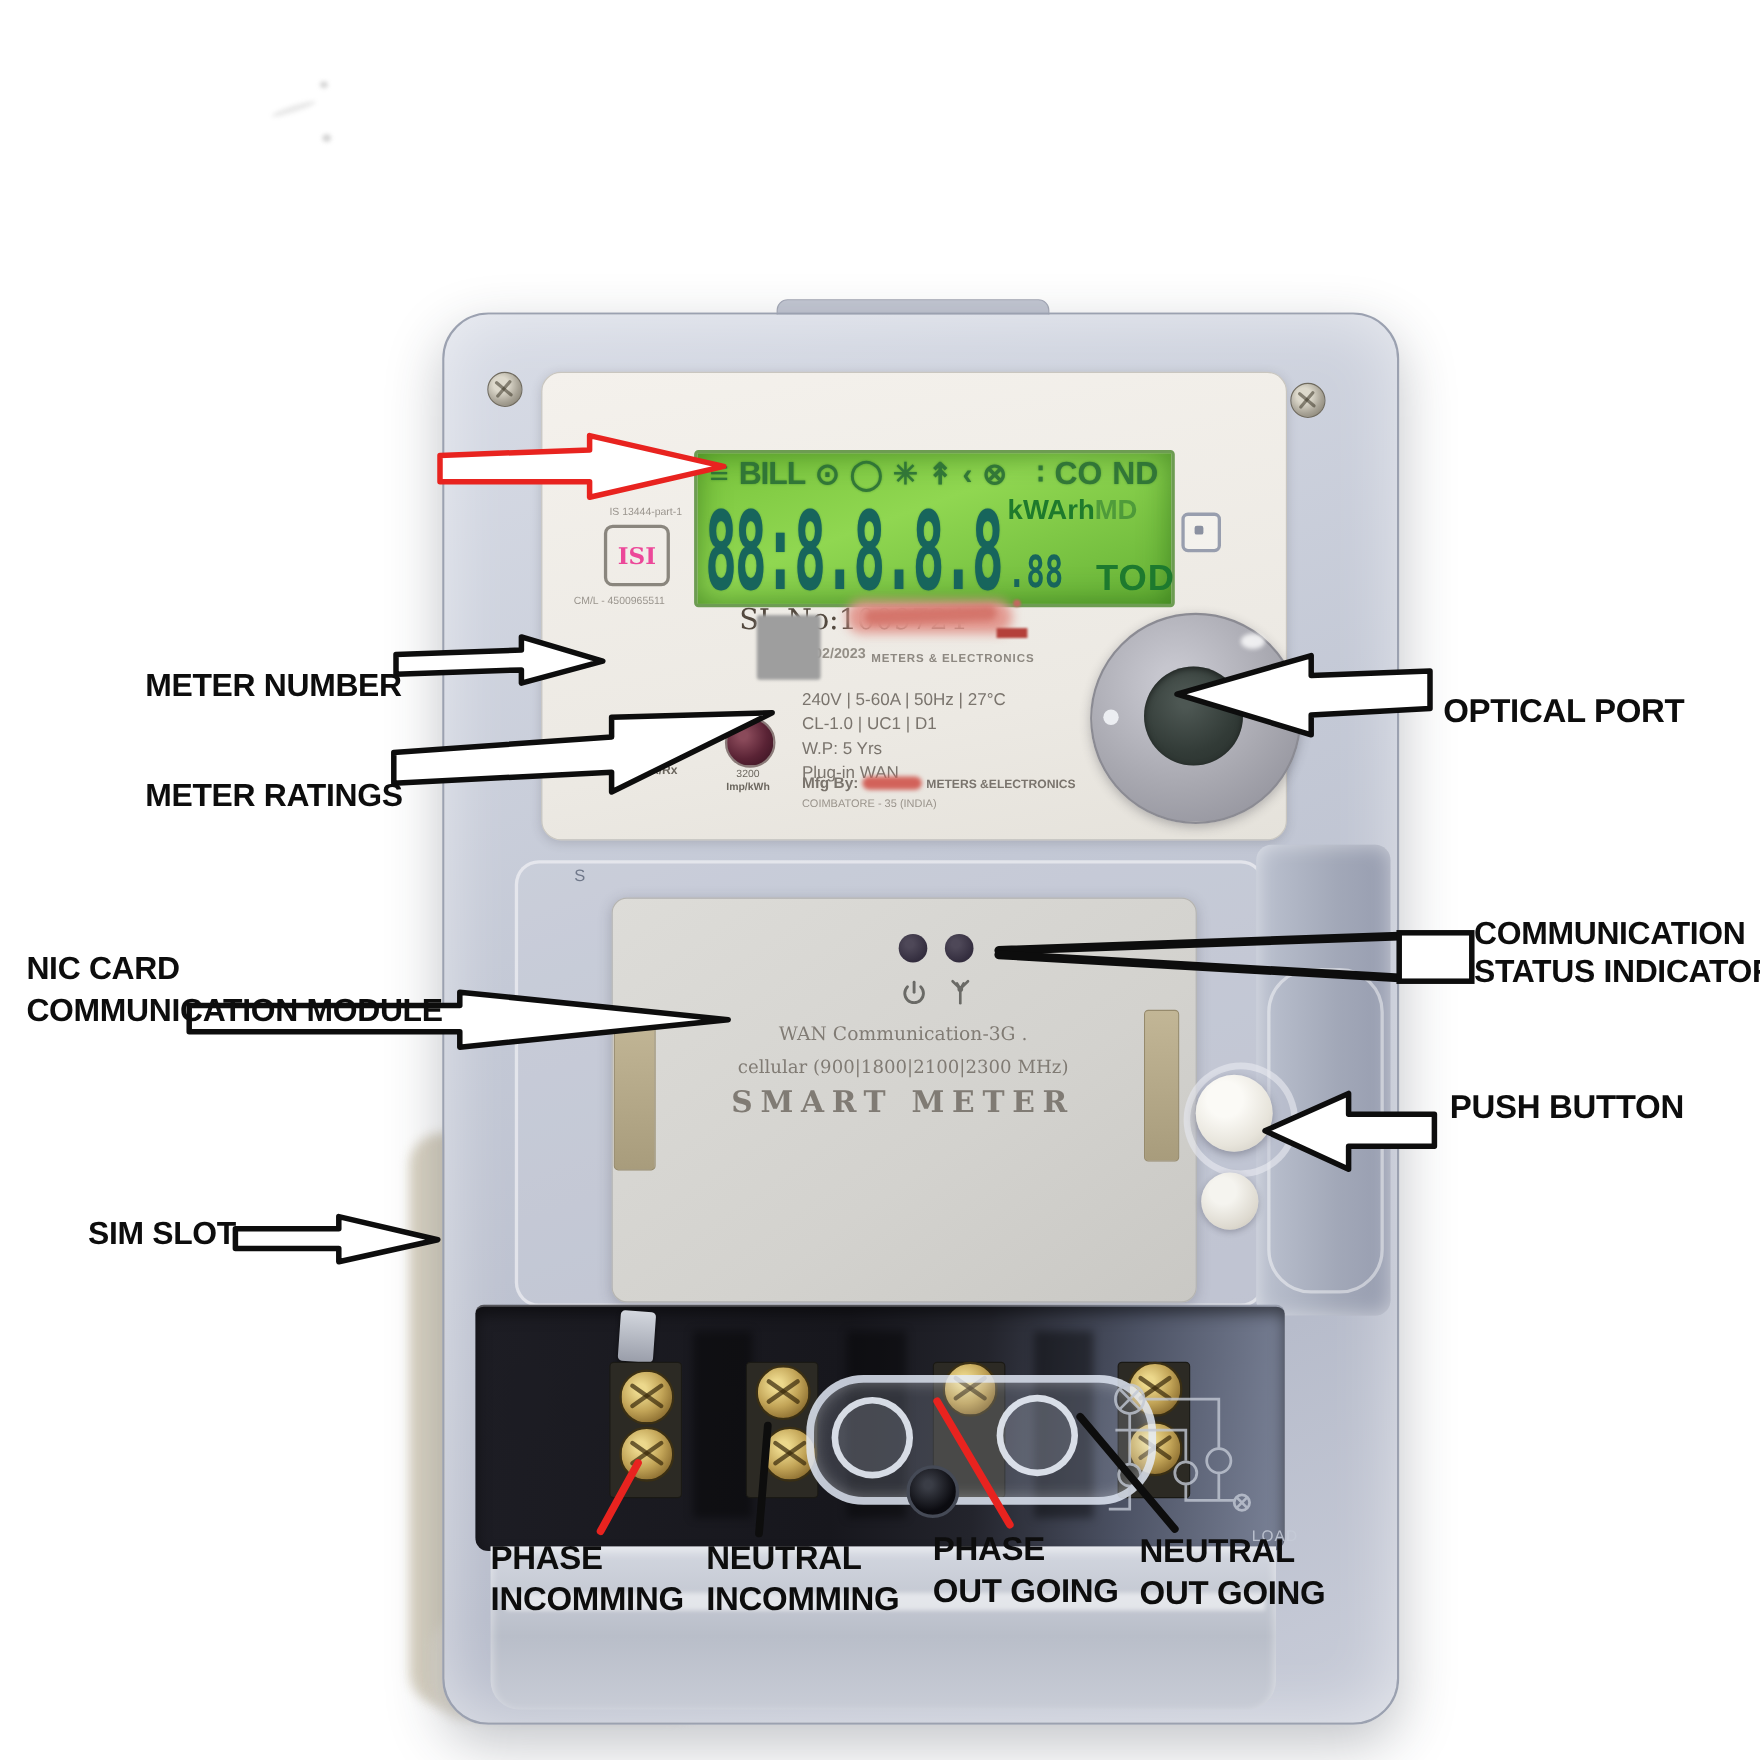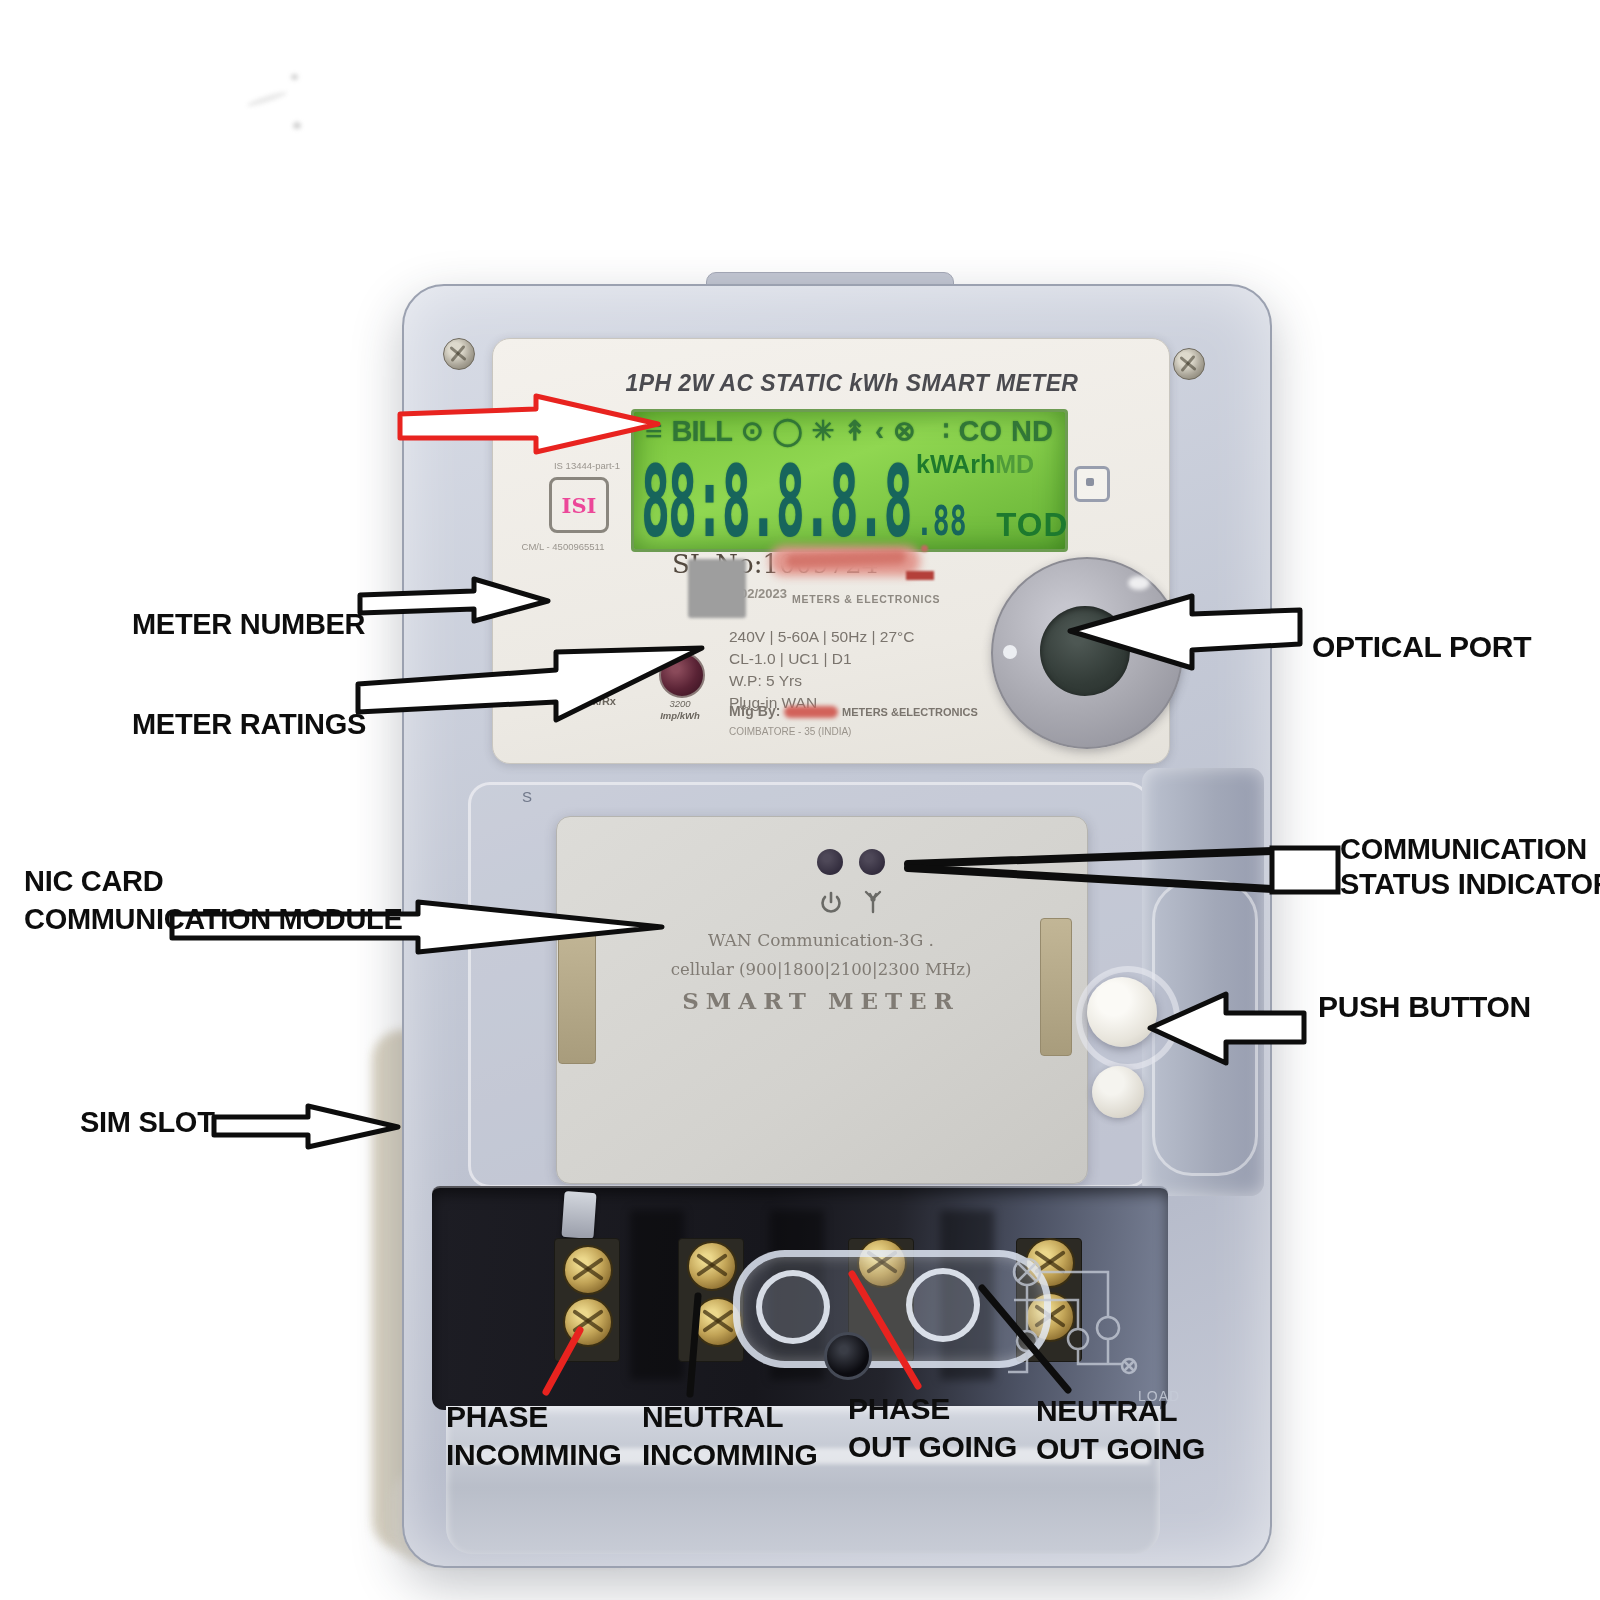--- a/index.html
+++ b/index.html
@@ -107,21 +107,21 @@
     border:3px solid rgba(255,255,255,.5);background:rgba(205,210,222,.35);}
   .module-card{position:absolute;left:556px;top:816px;width:530px;height:366px;border-radius:14px;
     background:linear-gradient(145deg,#dddcd8 0%,#d3d2ce 60%,#c9c8c4 100%);
     border:1px solid #b5b4b0;box-shadow:0 3px 12px rgba(60,60,75,.25);}
   .mod-led{position:absolute;width:26px;height:26px;border-radius:50%;
     background:radial-gradient(circle at 38% 35%,#4e4858 15%,#332d3e 70%);}
   .mod-text{position:absolute;left:606px;top:930px;width:430px;text-align:center;
     font-family:"DejaVu Serif",serif;color:#807b74;filter:blur(.3px);}
   .mod-line1{font-size:17px;margin-bottom:10px;}
   .mod-line2{font-size:16.5px;margin-bottom:8px;}
-  .mod-line3{font-size:23px;font-weight:700;letter-spacing:7px;}
+  .mod-line3{font-size:27px;font-weight:700;letter-spacing:7px;}
   .tan-tab{position:absolute;background:linear-gradient(#c2b696,#a89c7c);border-radius:4px;border:1px solid #968a6c;}
   .s-mark{position:absolute;left:522px;top:788px;font-size:15px;color:#70788a;}
 
   
   .right-flap{position:absolute;left:1142px;top:768px;width:122px;height:428px;border-radius:14px;
     background:linear-gradient(90deg,#bcc2d0 0%,#a2a8b8 60%,#979db0 100%);
     box-shadow:inset 0 0 18px rgba(255,255,255,.5);}
   .flap-channel{position:absolute;left:1152px;top:880px;width:100px;height:290px;border-radius:40px;
     border:3px solid rgba(255,255,255,.45);}
   .push-ring{position:absolute;left:1076px;top:966px;width:92px;height:92px;border-radius:50%;
@@ -186,21 +186,20 @@
 
   <div class="top-tab"></div>
   <div class="housing"></div>
 
   <div class="screw" style="left:443px;top:338px;"></div>
   <div class="screw" style="left:553px;top:352px;"></div>
   <div class="screw" style="left:1063px;top:354px;"></div>
   <div class="screw" style="left:1173px;top:348px;"></div>
 
   <div class="faceplate"></div>
-  <div class="meter-title">1PH 2W AC STATIC kWh SMART METER</div>
 
   <div class="lcd"></div>
   <div class="lcd-icons">
     <span style="font-size:30px;">≡</span>
     <span style="font-size:29px;letter-spacing:-1px;">BILL</span>
     <span>⊙</span>
     <span>◯</span>
     <span>✳</span>
     <span>↟</span>
     <span>‹</span>
@@ -253,21 +252,21 @@
   <div class="mfg-row">
     <span>Mfg By:</span>
     <span class="mfg-brand"></span>
     <span class="mfg-co">METERS &amp;ELECTRONICS</span>
   </div>
   <div class="mfg-city">COIMBATORE - 35 (INDIA)</div>
 
   <div class="led1"></div>
   <div class="led2"></div>
   <div class="led-label" style="left:586px;top:695px;">Tx/Rx</div>
-  <div class="led-label-sm" style="left:655px;top:698px;width:50px;font-style:italic;">
+  <div class="led-label-sm" style="left:655px;top:698px;width:50px;">
     <span>3200</span><br>
     <b>Imp/kWh</b>
   </div>
 
   <div class="optical-outer"></div>
   <div class="optical-glint"></div>
   <div class="optical-dot" style="left:1003px;top:645px;"></div>
   <div class="optical-dot" style="left:1152px;top:643px;"></div>
   <div class="optical-inner"></div>
 

